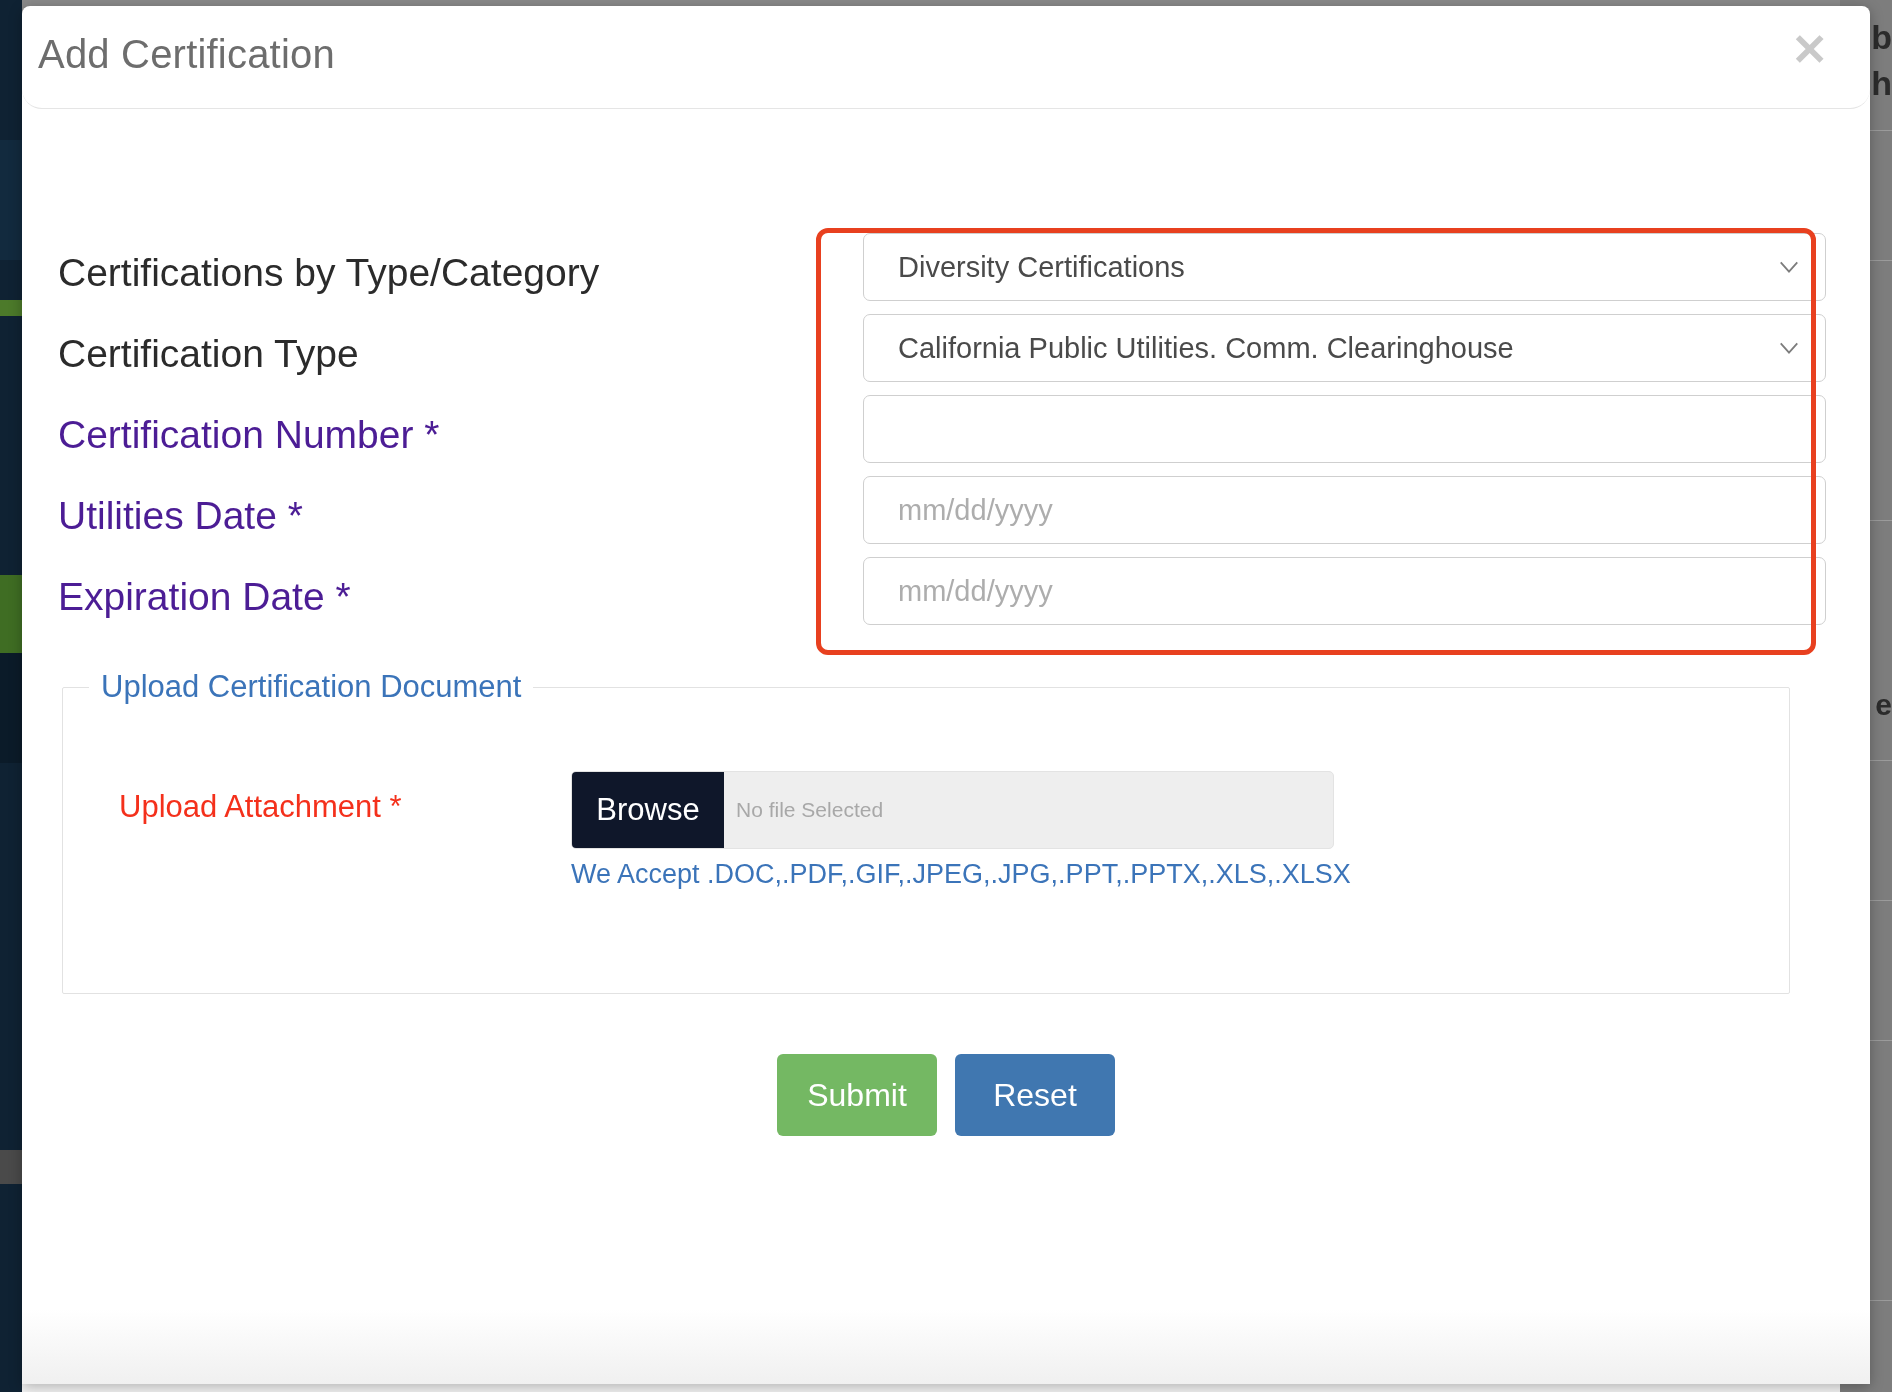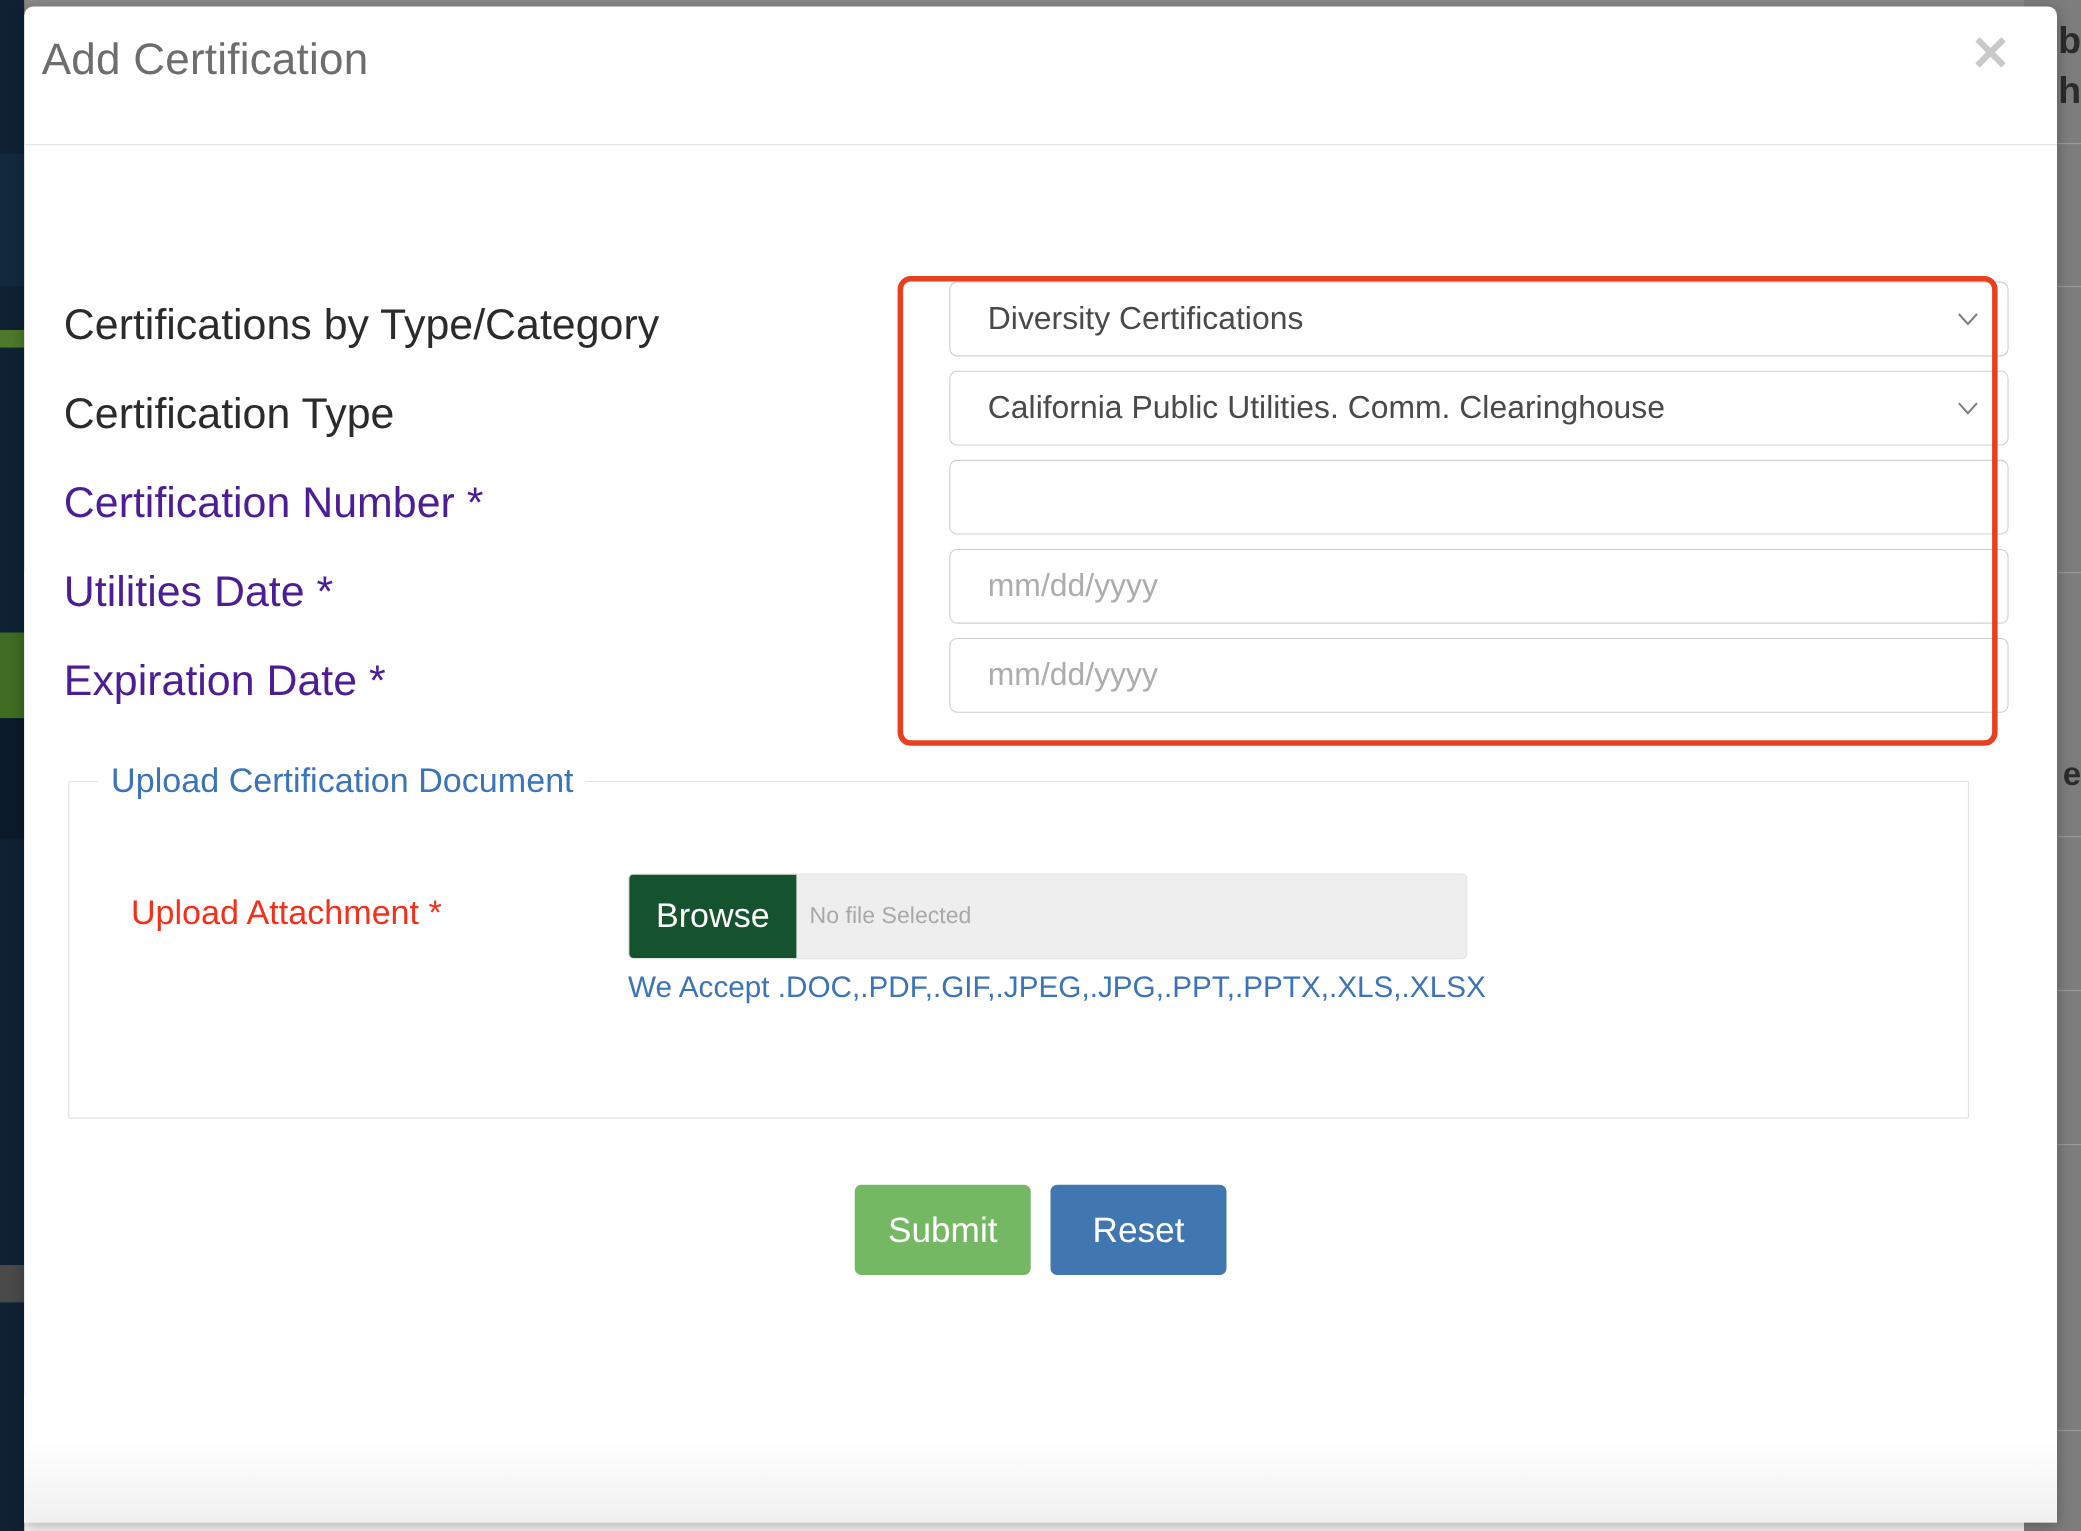--- a/index.html
+++ b/index.html
@@ -60,22 +60,23 @@
     position: absolute;
     left: 22px; top: 6px;
     width: 1848px; height: 1378px;
     background: #ffffff;
     border-radius: 8px 8px 0 0;
     box-shadow: 0 3px 14px rgba(0,0,0,.28);
     overflow: hidden;
   }
   #modal-header {
     position: relative;
-    height: 126px;
+    height: 103px;
     border-bottom: 1px solid #e5e5e5;
+    border-radius: 20px;
   }
   #modal-title {
     position: absolute;
     left: 16px; top: 26px;
     font-size: 40px;
     color: #6d6d6d;
     font-weight: normal;
     letter-spacing: .2px;
   }
   #modal-close {
@@ -197,21 +198,21 @@
     left: 508px; top: 0px;
     width: 763px; height: 78px;
     display: flex;
     border-radius: 5px;
     overflow: hidden;
     background: #eeeeee;
     border: 1px solid #e3e3e3;
   }
   #browse-button {
     width: 152px;
-    background: #14532d;
+    background: #0f172a;
     color: #ffffff;
     font-size: 31px;
     border: none;
     font-family: "Liberation Sans", sans-serif;
     cursor: pointer;
     display: flex; align-items: center; justify-content: center;
   }
   #file-name {
     flex: 1;
     display: flex; align-items: center;

